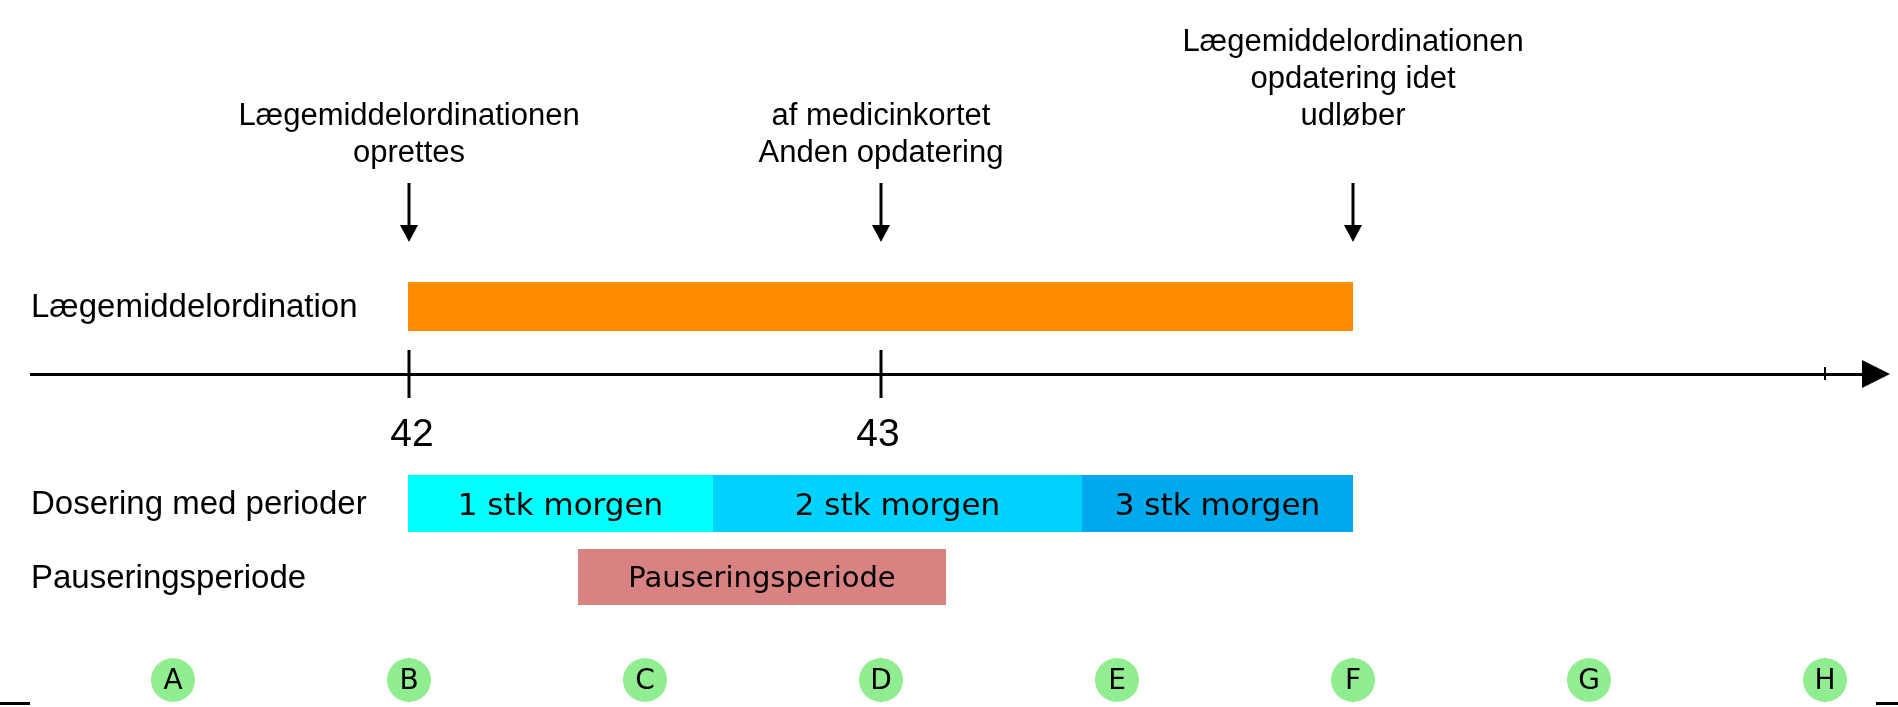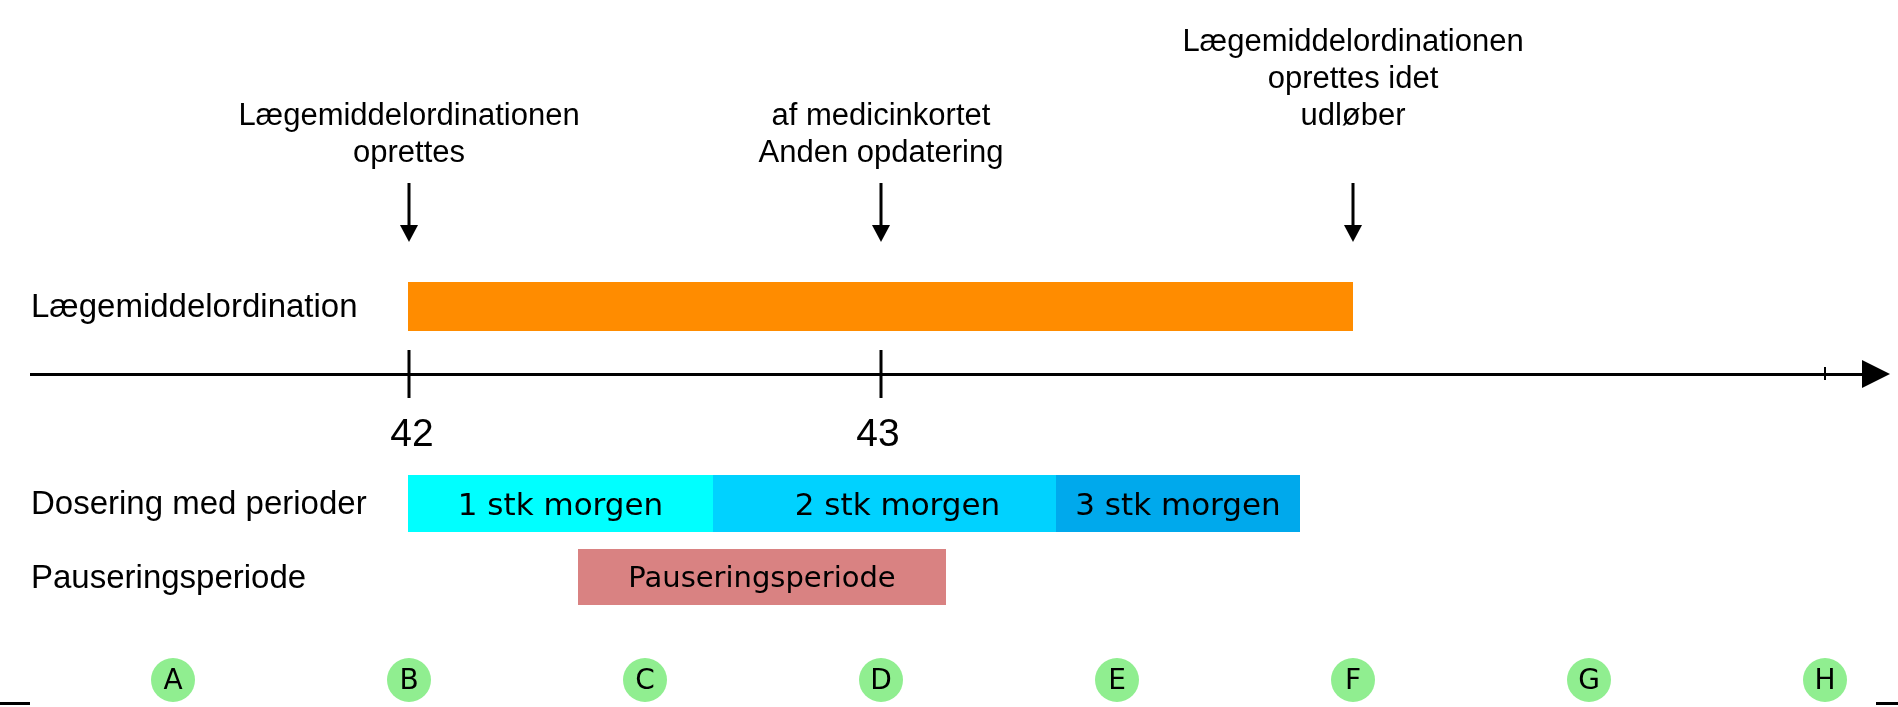--- a/index.html
+++ b/index.html
@@ -98,21 +98,21 @@
   .bar-seg {
     position: absolute;
     top: 475px; height: 57px;
     display: flex; align-items: center; justify-content: center;
     font-family: "DejaVu Sans", sans-serif;
     font-size: 31px;
     white-space: nowrap;
   }
   .seg-1 { left: 408px;  width: 305px; background: #00FFFF; }
   .seg-2 { left: 713px;  width: 369px; background: #00D2FF; }
-  .seg-3 { left: 1056px; width: 244px; background: #00A9EC; }
+  .seg-3 { left: 1082px; width: 271px; background: #00A9EC; }
   .pause-bar {
     position: absolute;
     left: 578px; top: 549px;
     width: 368px; height: 56px;
     background: #D98282;
     display: flex; align-items: center; justify-content: center;
     font-family: "DejaVu Sans", sans-serif;
     font-size: 29px;
     white-space: nowrap;
   }
@@ -148,21 +148,21 @@
   <div class="annotation" style="left:409px; top:96px;">
     <div>Lægemiddelordinationen</div>
     <div>oprettes</div>
   </div>
   <div class="annotation" style="left:881px; top:96px;">
     <div>af medicinkortet</div>
     <div>Anden opdatering</div>
   </div>
   <div class="annotation" style="left:1353px; top:22px;">
     <div>Lægemiddelordinationen</div>
-    <div>oprettes idet</div>
+    <div>opdatering idet</div>
     <div>udløber</div>
   </div>
 
   <div class="down-arrow-line" style="left:409px; top:183px;"></div>
   <div class="down-arrow-head" style="left:409px; top:225px;"></div>
   <div class="down-arrow-line" style="left:881px; top:183px;"></div>
   <div class="down-arrow-head" style="left:881px; top:225px;"></div>
   <div class="down-arrow-line" style="left:1353px; top:183px;"></div>
   <div class="down-arrow-head" style="left:1353px; top:225px;"></div>
 

